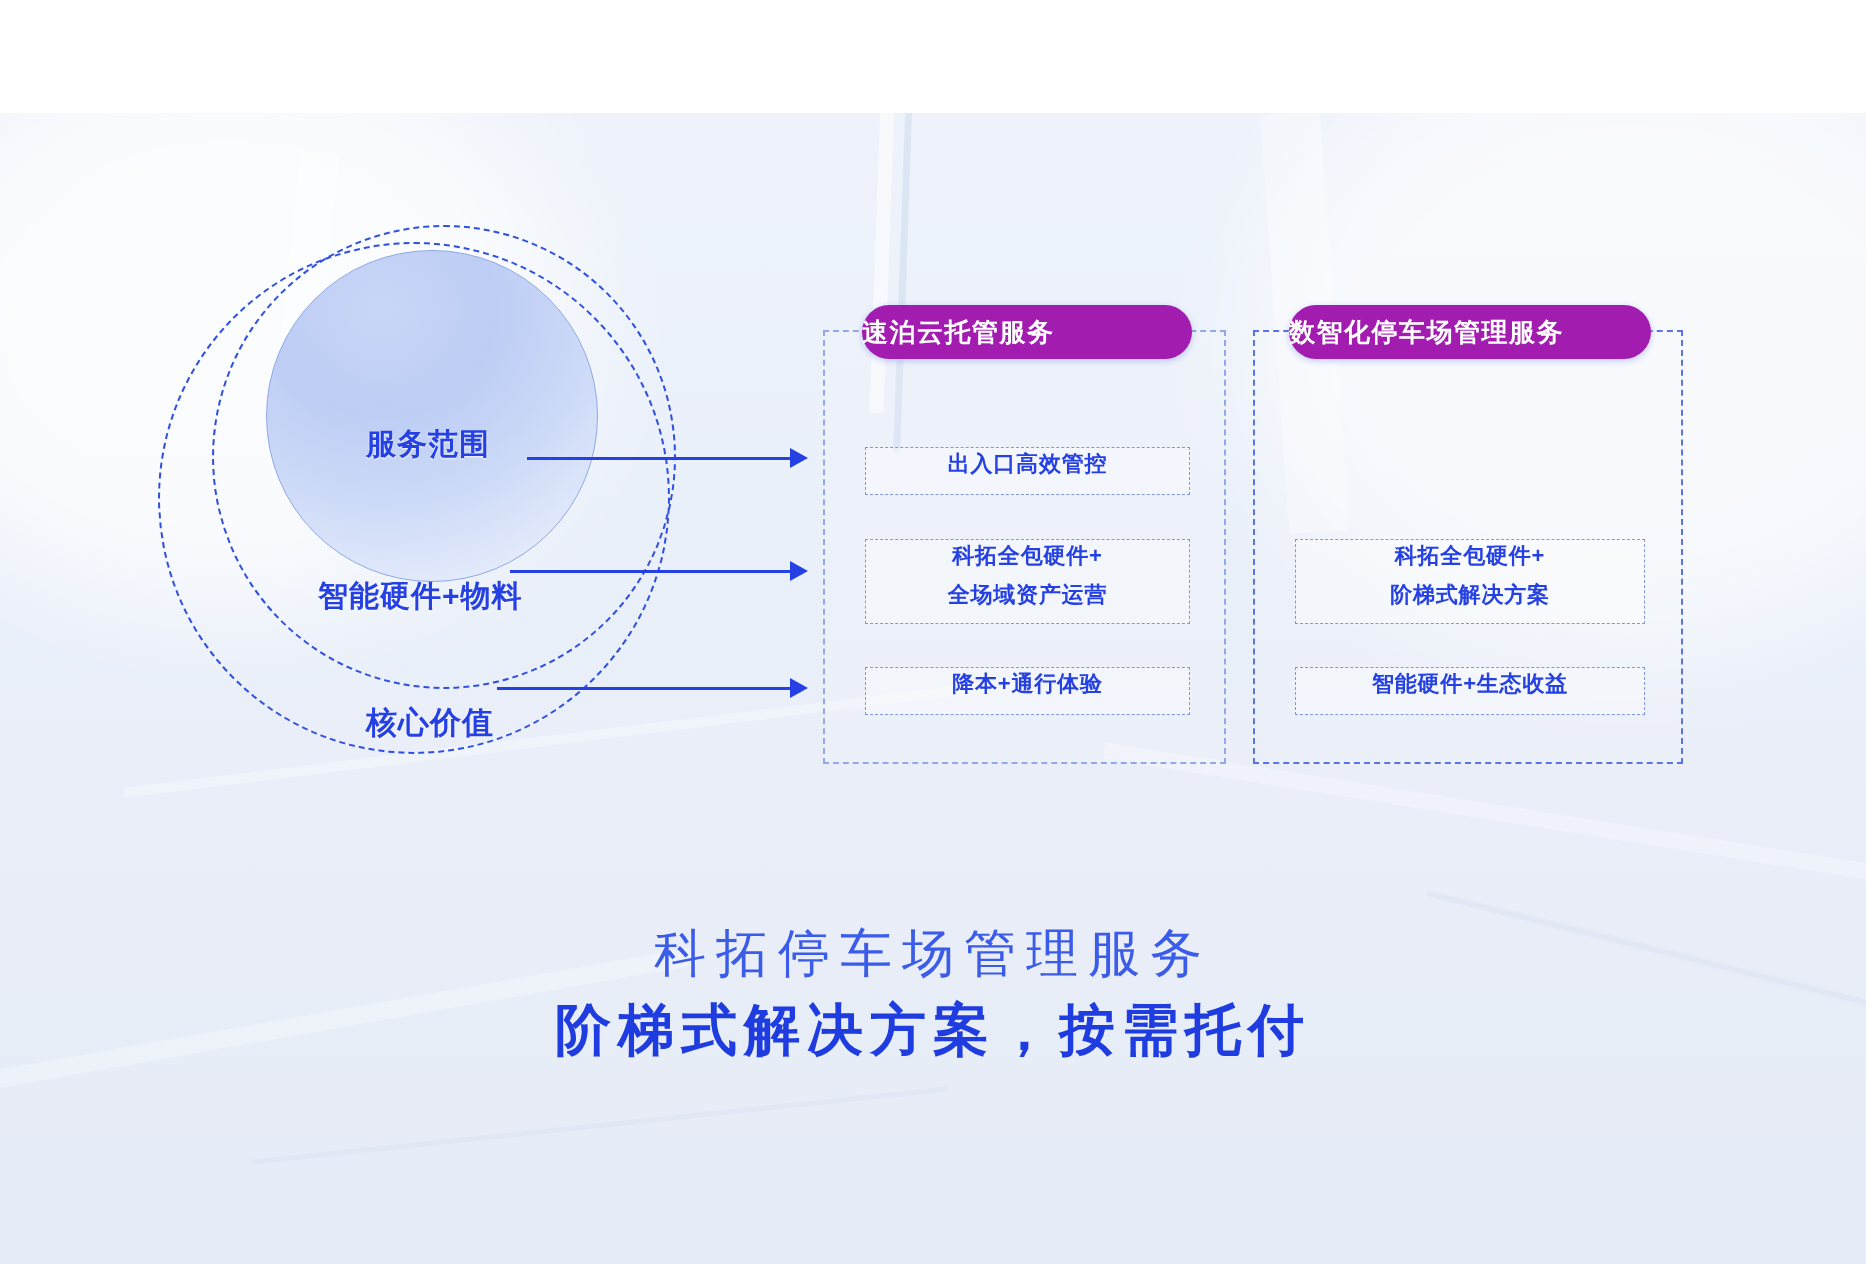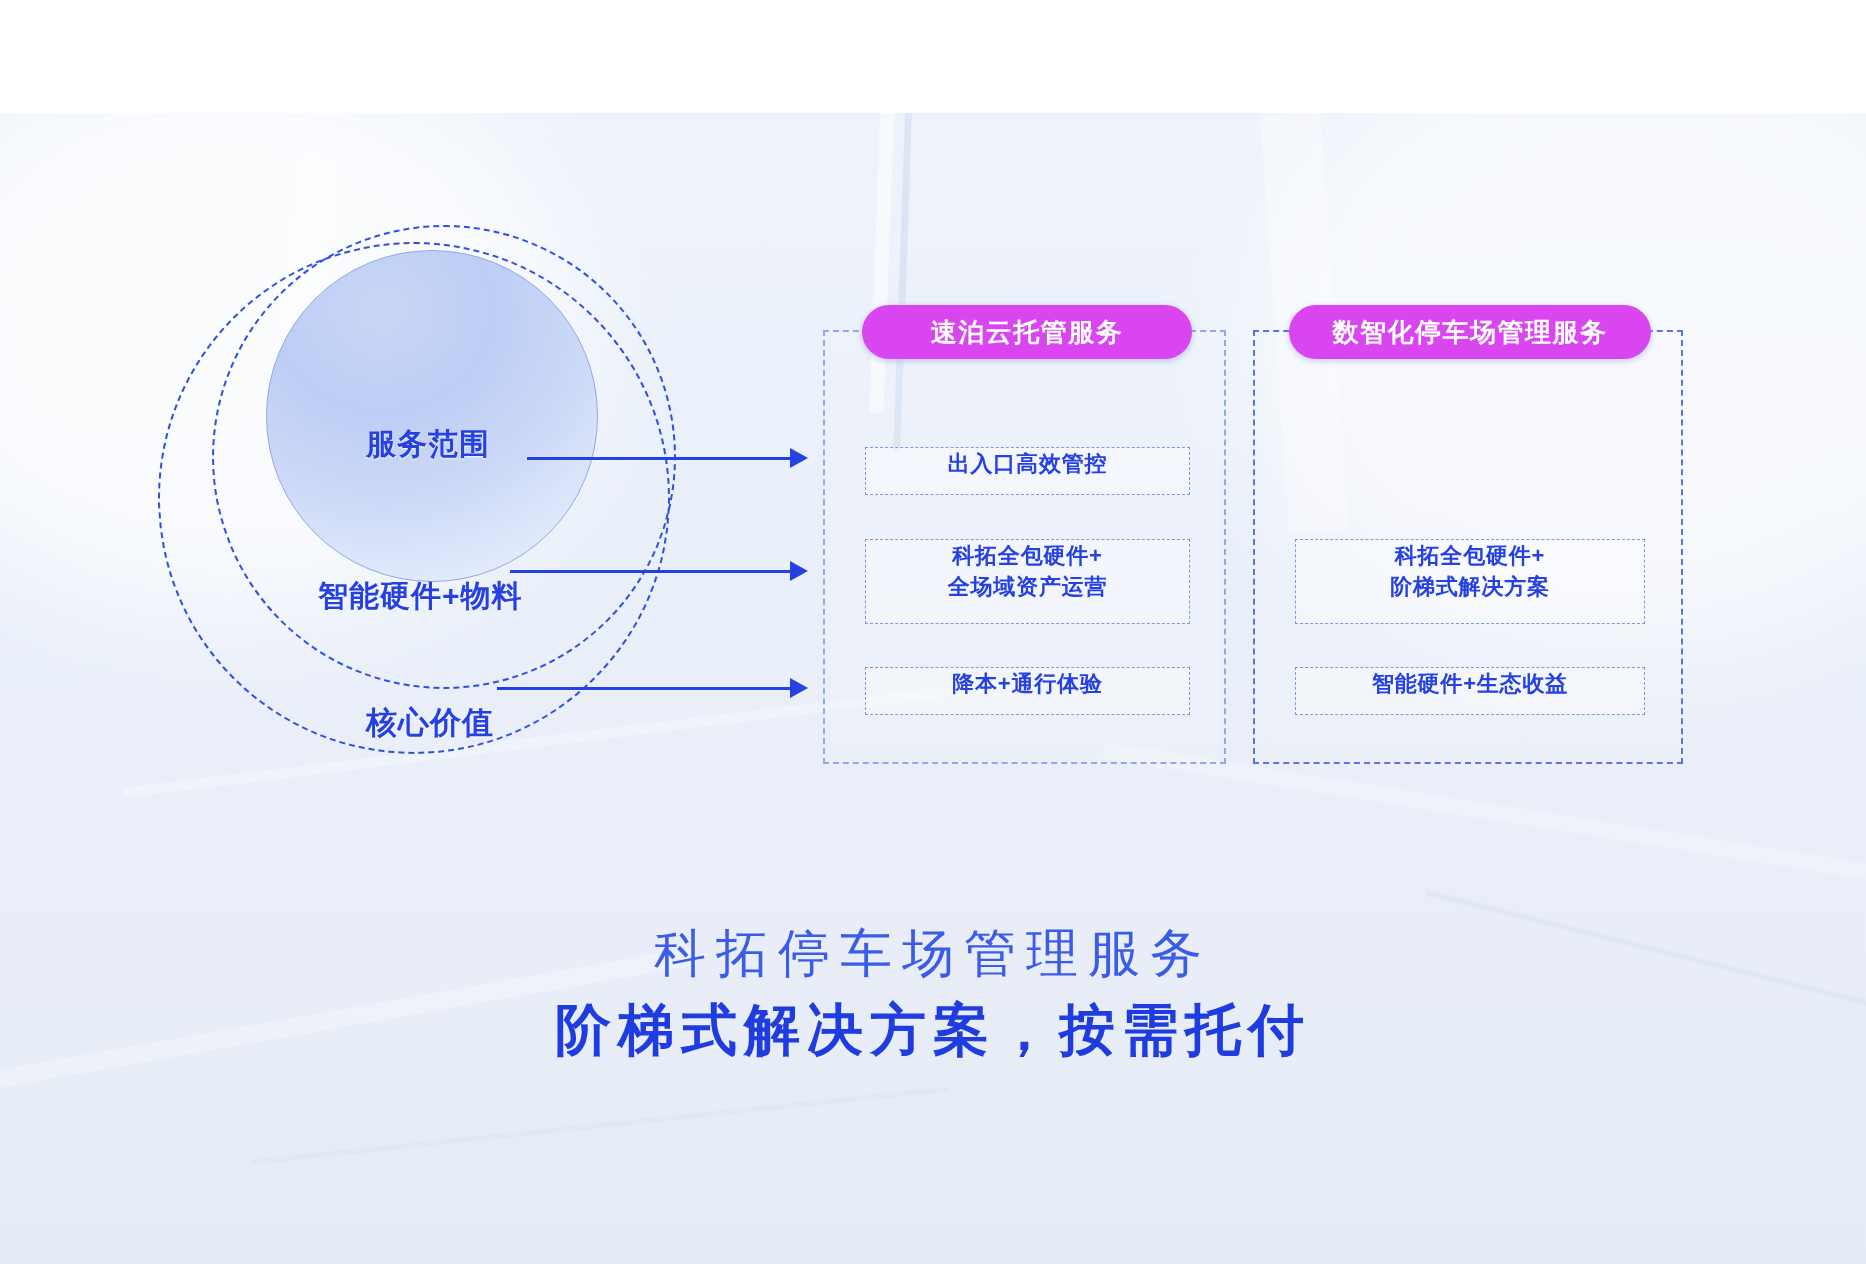--- a/index.html
+++ b/index.html
@@ -78,45 +78,45 @@
     border:2px dashed #93a8ea;
     box-sizing:border-box;
     background:rgba(255,255,255,0.10);
   }
   #panel-left{left:823px;width:403px;}
   #panel-right{left:1253px;width:430px;border-color:#5b74e4;}
 
   .badge{
     position:absolute;top:-27px;
     height:54px;line-height:54px;
-    background:#d946ef;
+    background:#a21caf;
     border-radius:27px;
     color:#ffffff;
     font-size:26px;font-weight:700;letter-spacing:1.5px;
-    text-align:center;
+    text-align:left;
     box-shadow:0 2px 6px rgba(37,64,227,.25);
     white-space:nowrap;
   }
   #badge-left{left:37px;width:330px;}
   #badge-right{left:34px;width:362px;}
 
   .item{
     position:absolute;
     border:1px dashed #7f96e6;
     box-sizing:border-box;
     background:rgba(255,255,255,0.38);
     color:#2540e3;
     font-size:22px;font-weight:700;letter-spacing:.8px;
     display:flex;flex-direction:column;
     align-items:center;justify-content:flex-start;
     text-align:center;
     line-height:1.42;
   }
   .item.one{height:48px;}
-  .item.two{height:85px;}
+  .item.two{height:85px;gap:8px;}
   
   #panel-left .item{left:40px;width:325px;}
   #li-1{top:115px;}
   #li-2{top:207px;}
   #li-3{top:335px;}
   
   #panel-right .item{left:40px;width:350px;}
   #ri-1{top:115px;}
   #ri-2{top:207px;}
   #ri-3{top:335px;}

